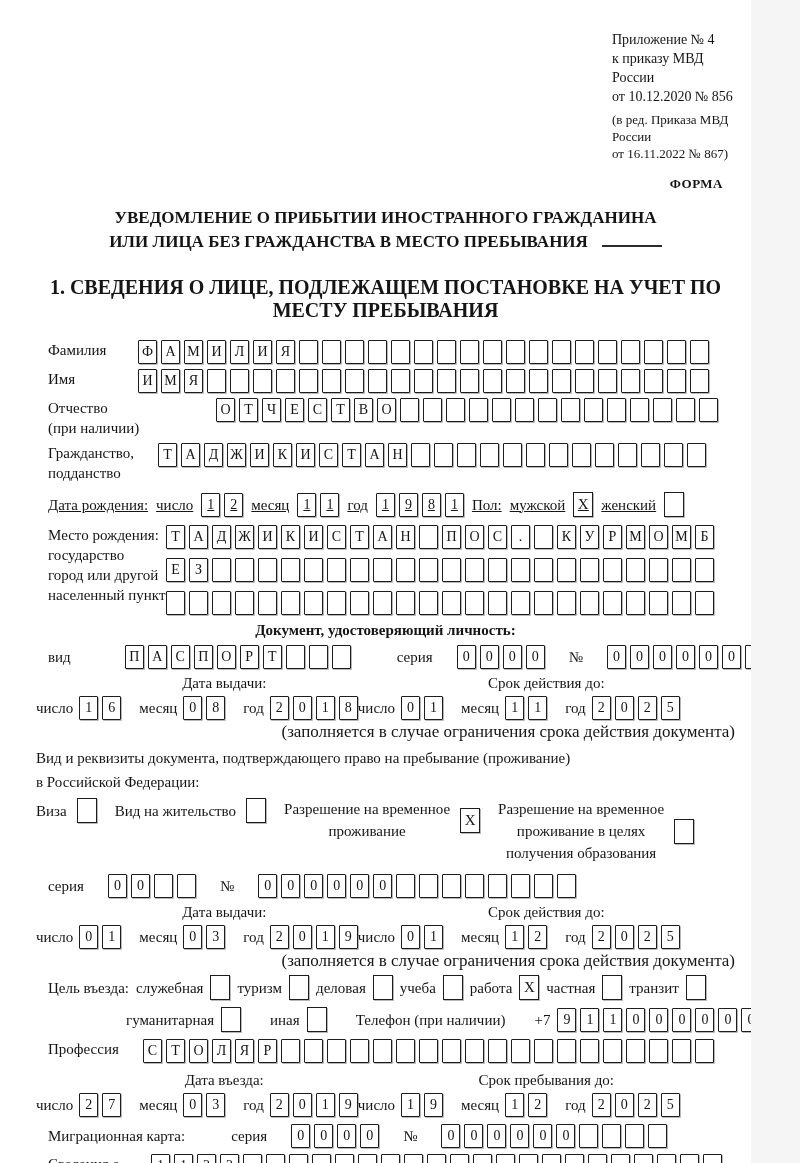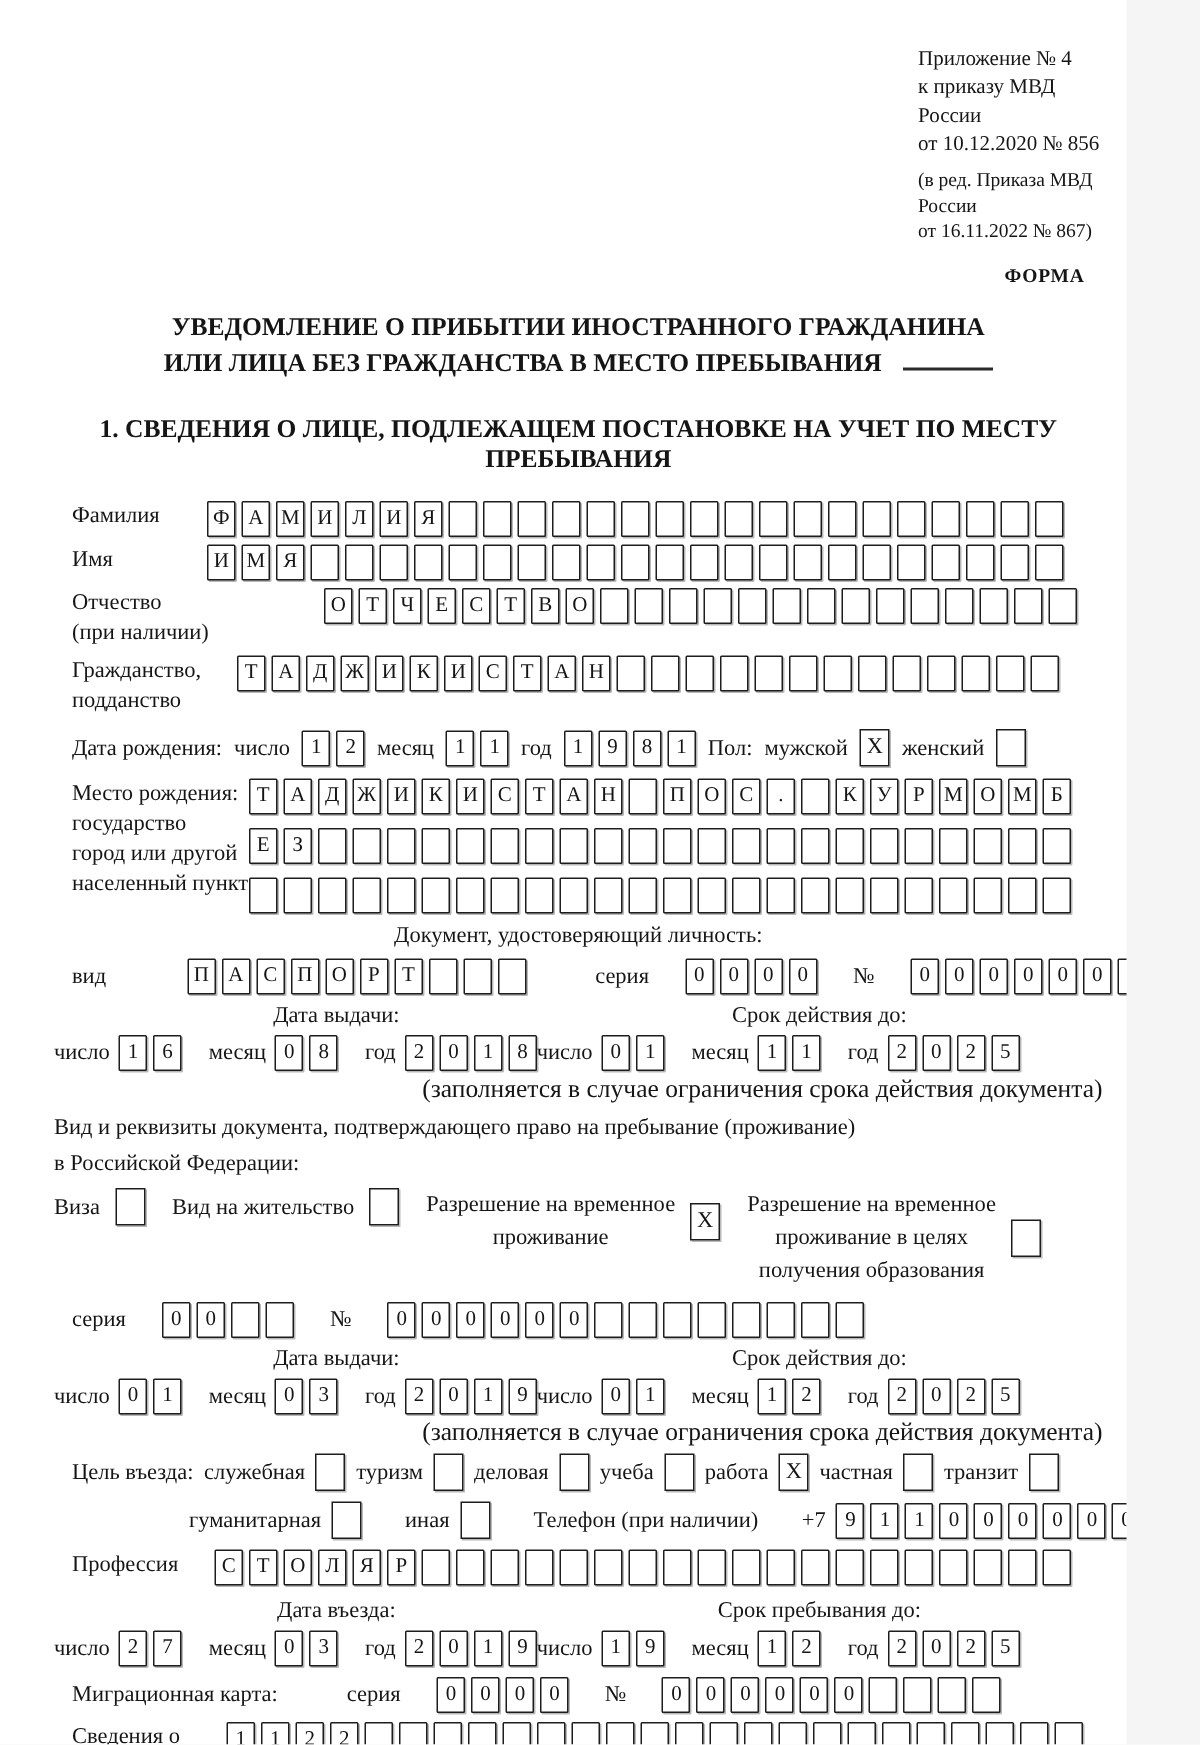--- a/index.html
+++ b/index.html
@@ -10,21 +10,21 @@
     box-sizing:border-box;padding:30px 16px 16px 36px;overflow:hidden;
   }
   
   .hdr-annex{margin-left:576px;font-size:14px;line-height:19px;}
   .hdr-ed{font-size:13px;line-height:17px;}
   .hdr-ed-wrap{margin-top:5px;}
   .hdr-form{text-align:right;font-weight:bold;font-size:13px;margin:14px 12px 0 0;letter-spacing:.5px;}
   
   .title{text-align:center;font-weight:bold;font-size:17px;line-height:24px;margin-top:14px;}
   .blank{display:inline-block;width:60px;border-bottom:2.5px solid #2b2b2b;margin-left:14px;height:14px;}
-  .sec-heading{text-align:center;font-weight:bold;font-size:17px;margin:22px 0 18px 0;}
+  .sec-heading{text-align:center;font-weight:bold;font-size:20px;margin:22px 0 18px 0;}
   
   .row{display:flex;align-items:flex-start;margin-bottom:5px;flex-wrap:nowrap;margin-left:12px;}
   .lbl{line-height:20px;flex:0 0 auto;}
   .lbl-stack{display:flex;flex-direction:column;line-height:20px;flex:0 0 auto;}
   .w90{flex-basis:90px;}
   .w95{flex-basis:95px;}
   .w103{flex-basis:103px;}
   .w110{flex-basis:110px;}
   .w118{flex-basis:118px;}
   .w168{flex-basis:168px;}
@@ -34,26 +34,26 @@
     display:flex;align-items:center;justify-content:center;font-size:14px;flex:0 0 auto;
     box-shadow:1px 1px 0 rgba(0,0,0,.28);
   }
   .cells-stack{display:flex;flex-direction:column;gap:9px;}
   .cb{
     width:18px;height:23px;border:1.9px solid #1d1d1d;background:#fff;
     display:inline-flex;align-items:center;justify-content:center;font-size:15px;flex:0 0 auto;
     box-shadow:1px 1px 0 rgba(0,0,0,.28);
   }
   .center-row{align-items:center;}
-  .g8{gap:8px;}
+  .g8{gap:8px;text-decoration:underline;}
   .g7{gap:24px;}
   .mr30{margin-right:30px;}
   .ml22{margin-left:22px;}
   .ml78{margin-left:78px;text-align:right;}
-  .doc-heading{text-align:center;font-weight:normal;font-size:15px;margin:7px 0 6px 0;}
+  .doc-heading{text-align:center;font-weight:bold;font-size:15px;margin:7px 0 6px 0;}
   
   .dates{margin-bottom:6px;}
   .dates-titles{display:flex;line-height:19px;}
   .dt-l{flex:0 0 46%;text-align:center;padding-left:55px;box-sizing:border-box;}
   .dt-r{flex:1;text-align:center;}
   .dates-row{display:flex;margin-top:3px;}
   .dcol{display:flex;align-items:center;gap:6px;}
   .dcol-l{flex:0 0 46%;}
   .dcol-r{flex:1;}
   .gap-l{margin-left:12px;}

